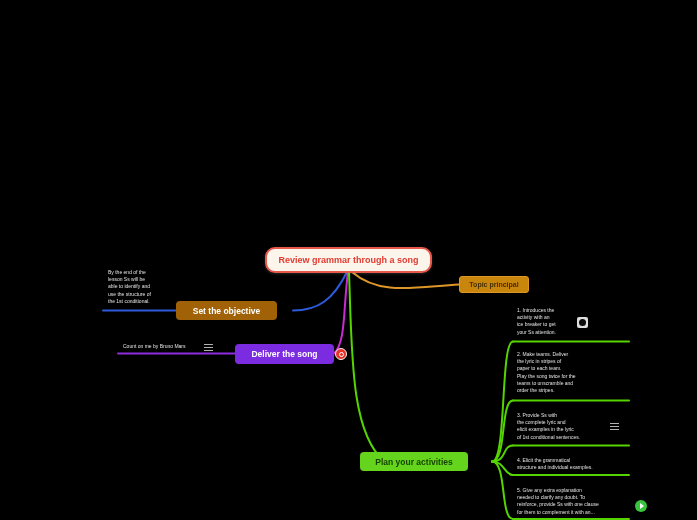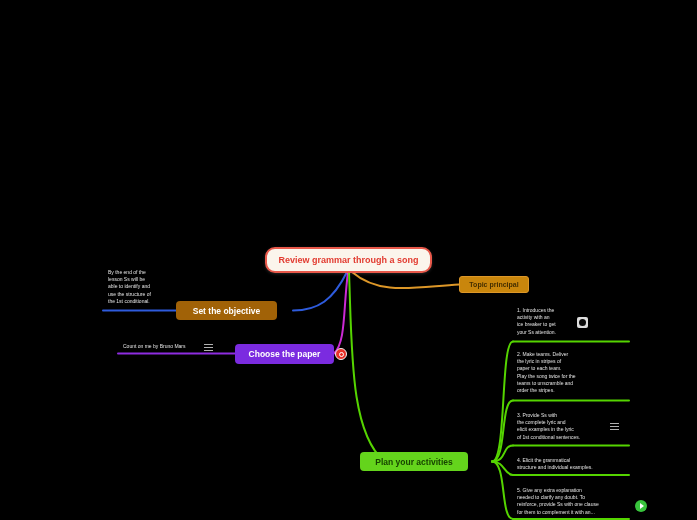--- a/index.html
+++ b/index.html
@@ -104,21 +104,21 @@
 
   <div class="node topic-node">Topic principal</div>
 
   <div class="node objective-node">Set the objective</div>
   <div class="note note-objective">By the end of the
 lesson Ss will be
 able to identify and
 use the structure of
 the 1st conditional.</div>
 
-  <div class="node song-node">Choose the paper</div>
+  <div class="node song-node">Deliver the song</div>
   <div class="note note-song">Count on me by Bruno Mars</div>
   <div class="hamburger hamburger-song"></div>
   <div class="priority-icon">
     <div class="ring"></div>
   </div>
 
   <div class="node plan-node">Plan your activities</div>
 
   <div class="note item-1">1. Introduces the
 activity with an

